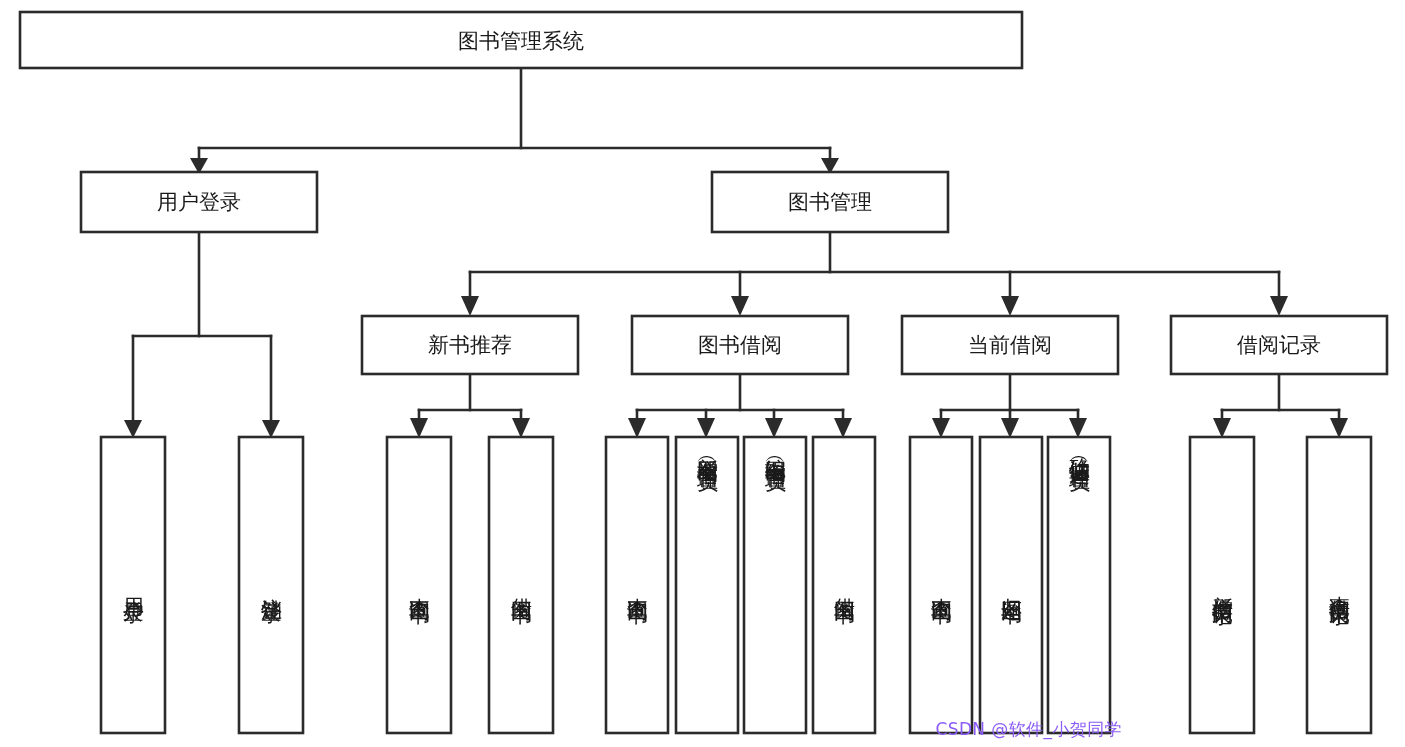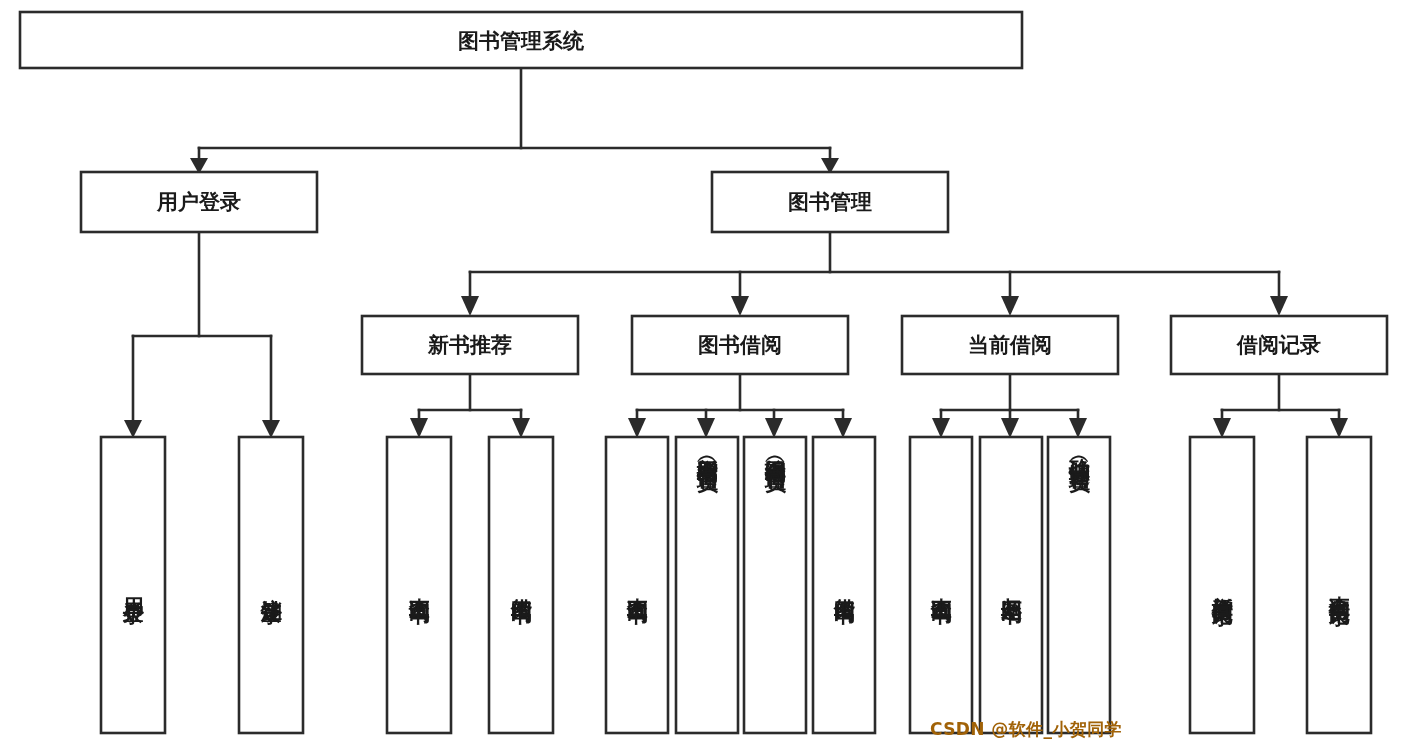--- a/index.html
+++ b/index.html
@@ -12,21 +12,20 @@
     width: 1405px;
     height: 747px;
     overflow: hidden;
     font-family: "DejaVu Sans", "Liberation Sans", sans-serif;
   }
   #diagram-root {
     position: relative;
     width: 1130px;
     height: 747px;
     background: #ffffff;
-    font-weight: bold;
   }
   svg#diagram-svg {
     position: absolute;
     left: 0;
     top: 0;
     width: 1405px;
     height: 747px;
     display: block;
   }
   .node-box {
@@ -71,21 +70,21 @@
     letter-spacing: 2px;
     white-space: nowrap;
     text-align: center;
   }
   .watermark {
     position: absolute;
     right: 8px;
     bottom: 6px;
     font-family: "DejaVu Sans", "Liberation Sans", sans-serif;
     font-size: 17px;
-    color: #a16207;
+    color: #8b5cf6;
     letter-spacing: 0.4px;
     white-space: nowrap;
     pointer-events: none;
   }
 </style>
 </head>
 <body>
 
 <div id="diagram-root">
 

